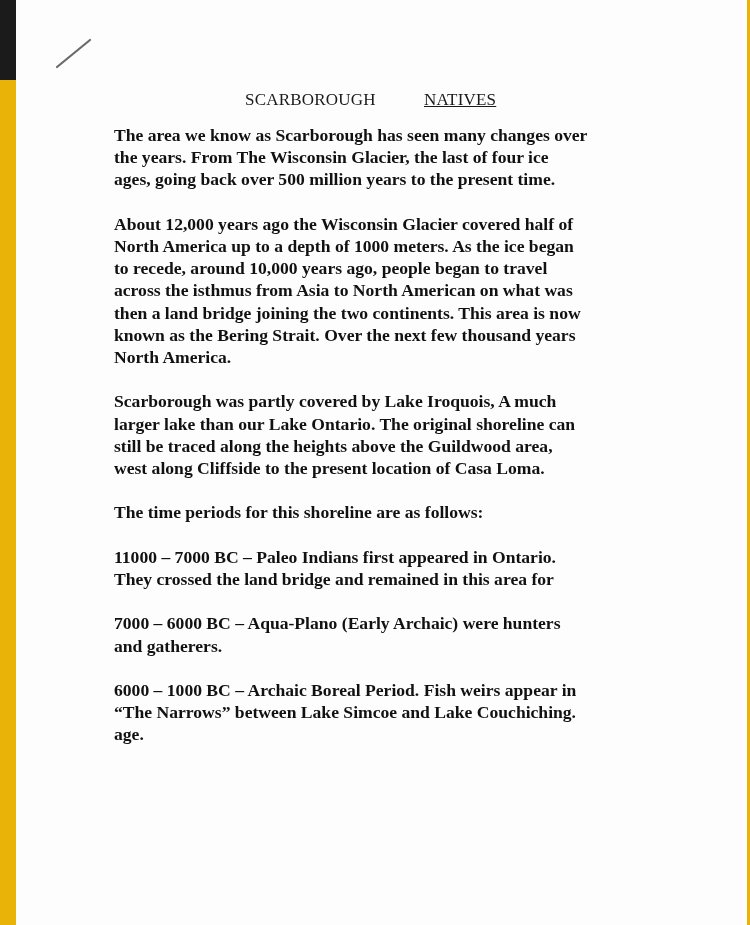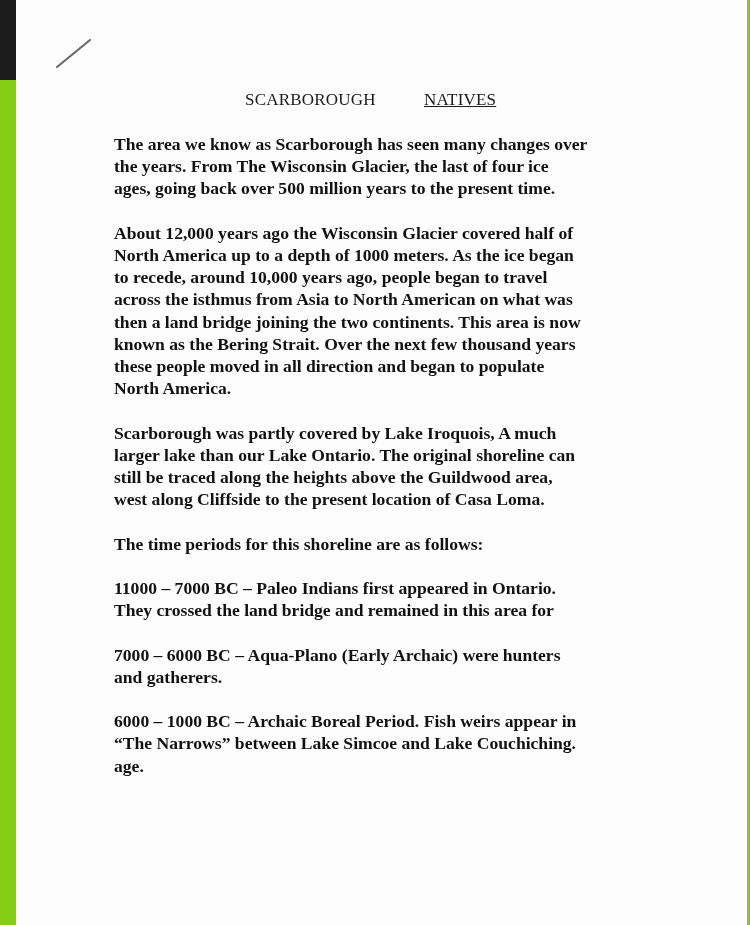--- a/index.html
+++ b/index.html
@@ -7,21 +7,21 @@
       padding: 0;
       width: 750px;
       height: 925px;
       overflow: hidden;
       background: #222222;
     }
     .viewer {
       position: relative;
       width: 750px;
       height: 925px;
-      background: #84cc16;
+      background: #eab308;
     }
     .left-strip-top {
       position: absolute;
       left: 0; top: 0;
       width: 16px; height: 80px;
       background: #1b1b1b;
     }
     .page {
       position: absolute;
       left: 16px;
@@ -52,21 +52,21 @@
     .doc-title span.word {
       position: absolute;
       top: 0;
       white-space: nowrap;
     }
     .doc-title .w1 { left: 229px; }
     .doc-title .w2 { left: 408px; text-decoration: underline; }
     .body-text {
       position: absolute;
       left: 98px;
-      top: 133px;
+      top: 124px;
       width: 560px;
       font-family: "Liberation Serif", "DejaVu Serif", serif;
       font-weight: bold;
       font-size: 17.6px;
       line-height: 22.2px;
       color: #111111;
     }
     .para {
       margin: 0 0 22.2px 0;
       padding: 0;
@@ -101,21 +101,20 @@
         <span class="line">ages, going back over 500 million years to the present time.</span>
       </p>
 
       <p class="para">
         <span class="line">About 12,000 years ago the Wisconsin Glacier covered half of</span>
         <span class="line">North America up to a depth of 1000 meters. As the ice began</span>
         <span class="line">to recede, around 10,000 years ago, people began to travel</span>
         <span class="line">across the isthmus from Asia to North American on what was</span>
         <span class="line">then a land bridge joining the two continents. This area is now</span>
         <span class="line">known as the Bering Strait. Over the next few thousand years</span>
-        <span class="line">these people moved in all direction and began to populate</span>
         <span class="line">North America.</span>
       </p>
 
       <p class="para">
         <span class="line">Scarborough was partly covered by Lake Iroquois, A much</span>
         <span class="line">larger lake than our Lake Ontario. The original shoreline can</span>
         <span class="line">still be traced along the heights above the Guildwood area,</span>
         <span class="line">west along Cliffside to the present location of Casa Loma.</span>
       </p>
 

